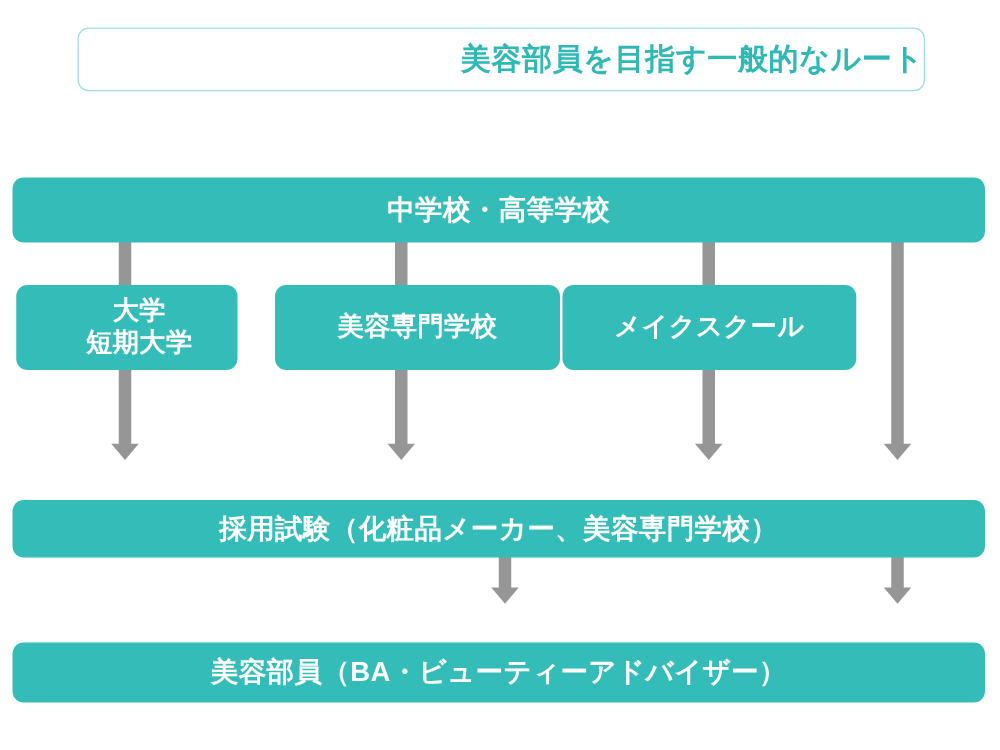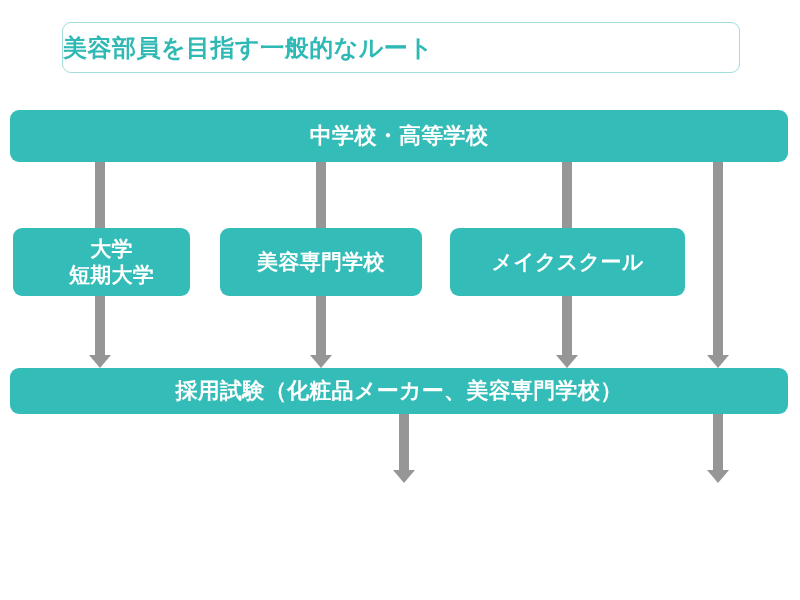--- a/index.html
+++ b/index.html
@@ -25,21 +25,21 @@
     left: 62px;
     top: 22px;
     width: 678px;
     height: 51px;
     box-sizing: border-box;
     border: 1.5px solid #9fdedc;
     border-radius: 9px;
     background: #ffffff;
     display: flex;
     align-items: center;
-    justify-content: flex-start;
+    justify-content: flex-end;
   }
   .title-text {
     color: #2fb9b4;
     font-size: 24px;
     font-weight: 700;
     letter-spacing: 0.5px;
     line-height: 1;
     white-space: nowrap;
   }
 
@@ -54,34 +54,35 @@
     justify-content: center;
     text-align: center;
     color: #ffffff;
     font-weight: 700;
     line-height: 1.22;
     z-index: 3;
   }
   .node-wide {
     font-size: 22px;
     letter-spacing: 0.3px;
+    margin-top: 32px;
   }
   .node-mid {
     font-size: 21px;
     letter-spacing: 0.3px;
   }
   .node-label {
     white-space: pre-line;
     display: block;
   }
 
   
   #node-school      { left: 10px;  top: 110px; width: 778px; height: 52px; }
   #node-university  { left: 13px;  top: 228px; width: 177px; height: 68px; padding-left: 20px; }
-  #node-beauty      { left: 220px; top: 228px; width: 202px; height: 68px; }
+  #node-beauty      { left: 220px; top: 228px; width: 228px; height: 68px; }
   #node-makeup      { left: 450px; top: 228px; width: 235px; height: 68px; }
   #node-exam        { left: 10px;  top: 368px; width: 778px; height: 46px; }
   #node-ba          { left: 10px;  top: 482px; width: 778px; height: 48px; }
   .conn-line {
     position: absolute;
     width: 10px;
     background: #969696;
     z-index: 1;
   }
   .conn-head {
@@ -139,14 +140,17 @@
   </div>
 
   <div class="node node-mid" id="node-makeup">
     <span class="node-label">メイクスクール</span>
   </div>
 
   <div class="node node-wide" id="node-exam">
     <span class="node-label">採用試験（化粧品メーカー、美容専門学校）</span>
   </div>
 
+  <div class="node node-wide" id="node-ba">
+    <span class="node-label">美容部員（BA・ビューティーアドバイザー）</span>
+  </div>
 
 </div>
 
 </body></html>

